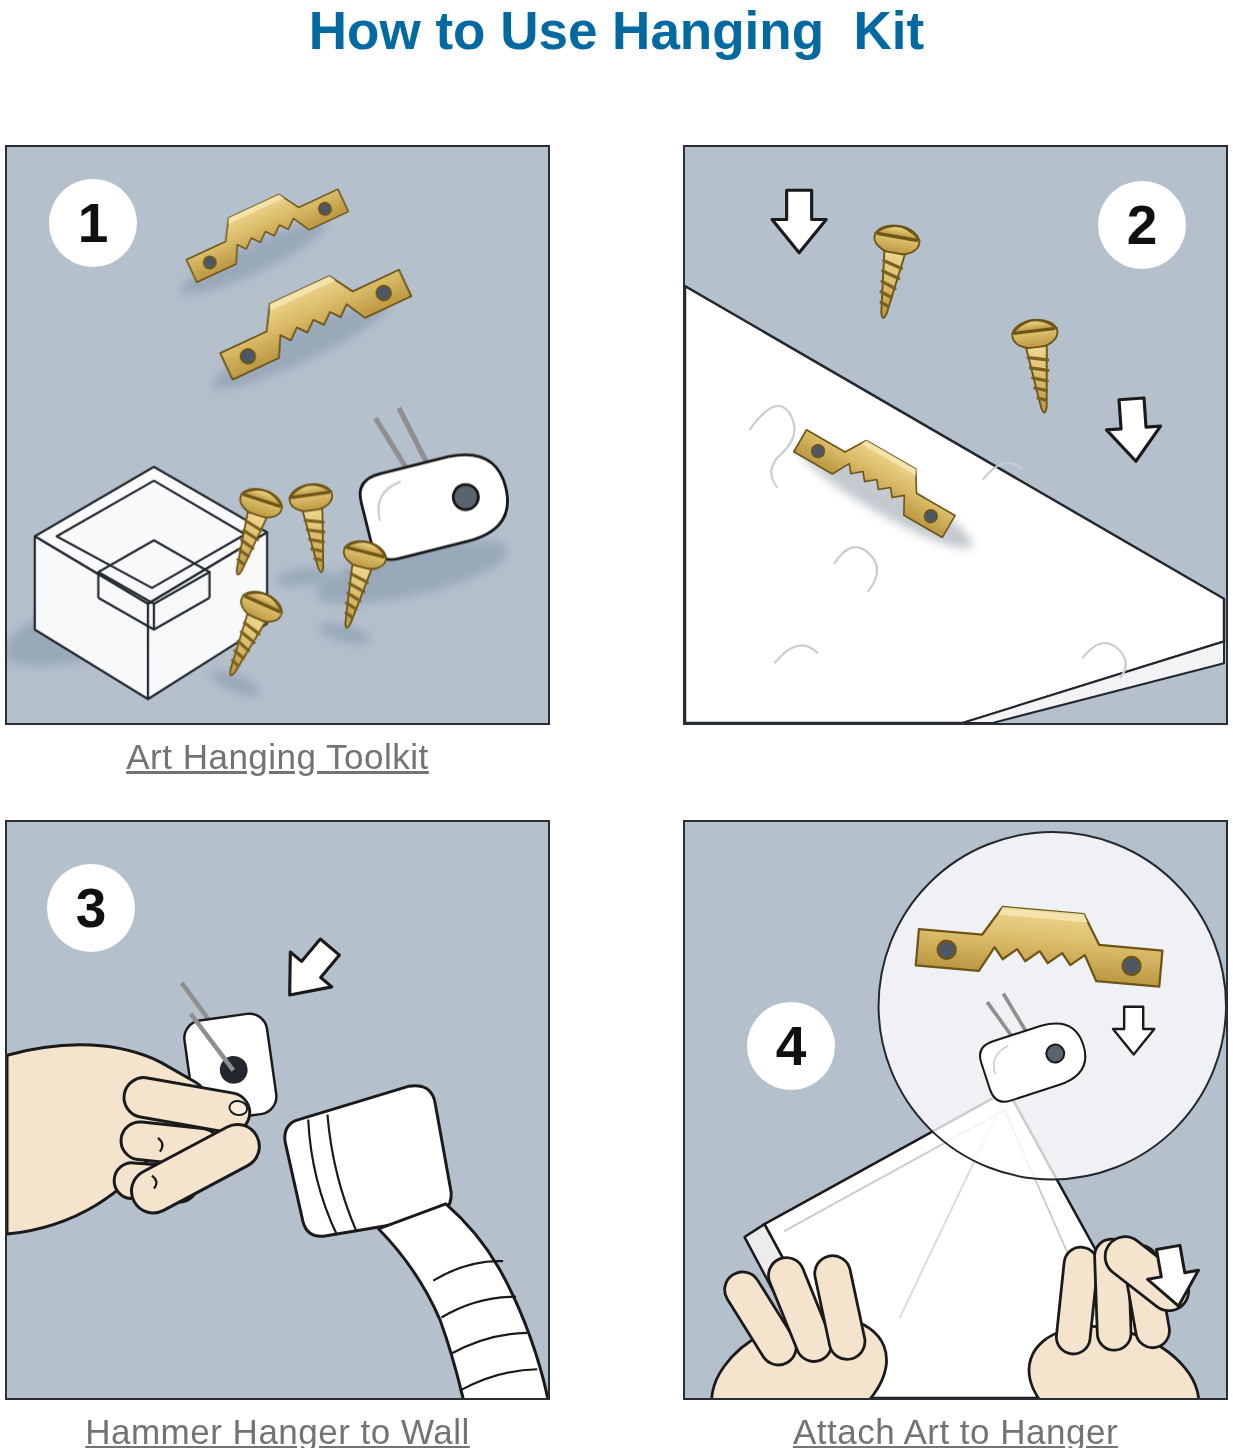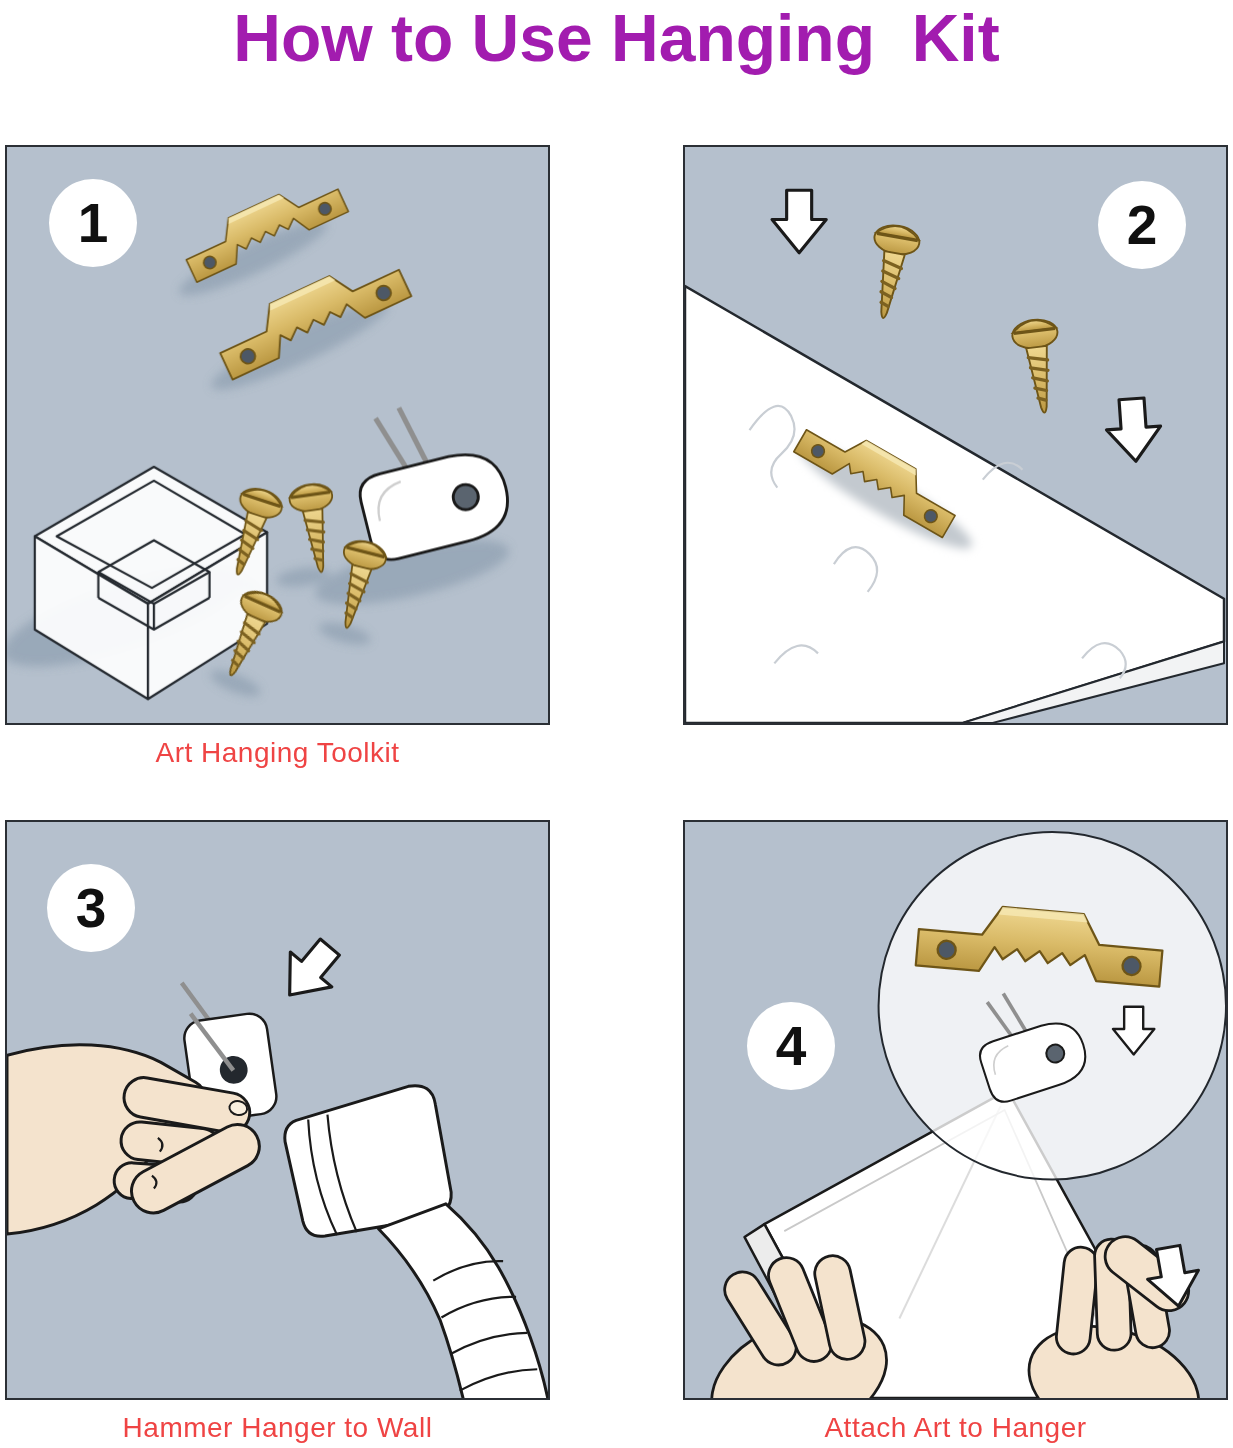--- a/index.html
+++ b/index.html
@@ -3,21 +3,21 @@
 <meta charset="utf-8">
 <style>
   * { margin:0; padding:0; box-sizing:border-box; }
   html,body { background:#ffffff; }
   body {
     width:1233px; height:1448px; position:relative; overflow:hidden;
     font-family:"Liberation Sans", sans-serif; color:#111;
   }
   .title {
     position:absolute; top:0px; left:0; width:100%;
-    text-align:center; font-size:66px; font-weight:700; color:#a21caf;
+    text-align:center; font-size:53px; font-weight:700; color:#0369a1;
     white-space:pre; letter-spacing:0px;
   }
   figure.step { position:absolute; width:545px; }
   #s1 { left:5px;   top:145px; }
   #s2 { left:683px; top:145px; }
   #s3 { left:5px;   top:820px; }
   #s4 { left:683px; top:820px; }
   .panel {
     position:relative; width:545px; height:580px;
     background:#b5c0cd; border:2px solid #2b2f35;
@@ -26,22 +26,22 @@
   .num {
     position:absolute; width:88px; height:88px; border-radius:50%;
     background:#ffffff; display:flex; align-items:center; justify-content:center;
     font-size:55px; font-weight:700; color:#101010;
   }
   .num.p1 { left:42px; top:32px; }
   .num.p2 { right:40px; top:34px; }
   .num.p3 { left:40px; top:42px; }
   .num.p4 { left:62px; top:180px; }
   figcaption {
-    margin-top:12px; text-align:center; font-size:28px;
-    color:#ef4444; letter-spacing:0.5px; font-weight:400;
+    margin-top:12px; text-align:center; font-size:35px;
+    color:#737373; letter-spacing:0.5px; font-weight:400;text-decoration:underline;
   }
 </style>
 </head>
 <body>
 
 <svg width="0" height="0" style="position:absolute" aria-hidden="true">
   <defs>
     <linearGradient id="gold" x1="0" y1="0" x2="0" y2="1">
       <stop offset="0" stop-color="#eed68f"></stop>
       <stop offset="0.5" stop-color="#d9ba67"></stop>

